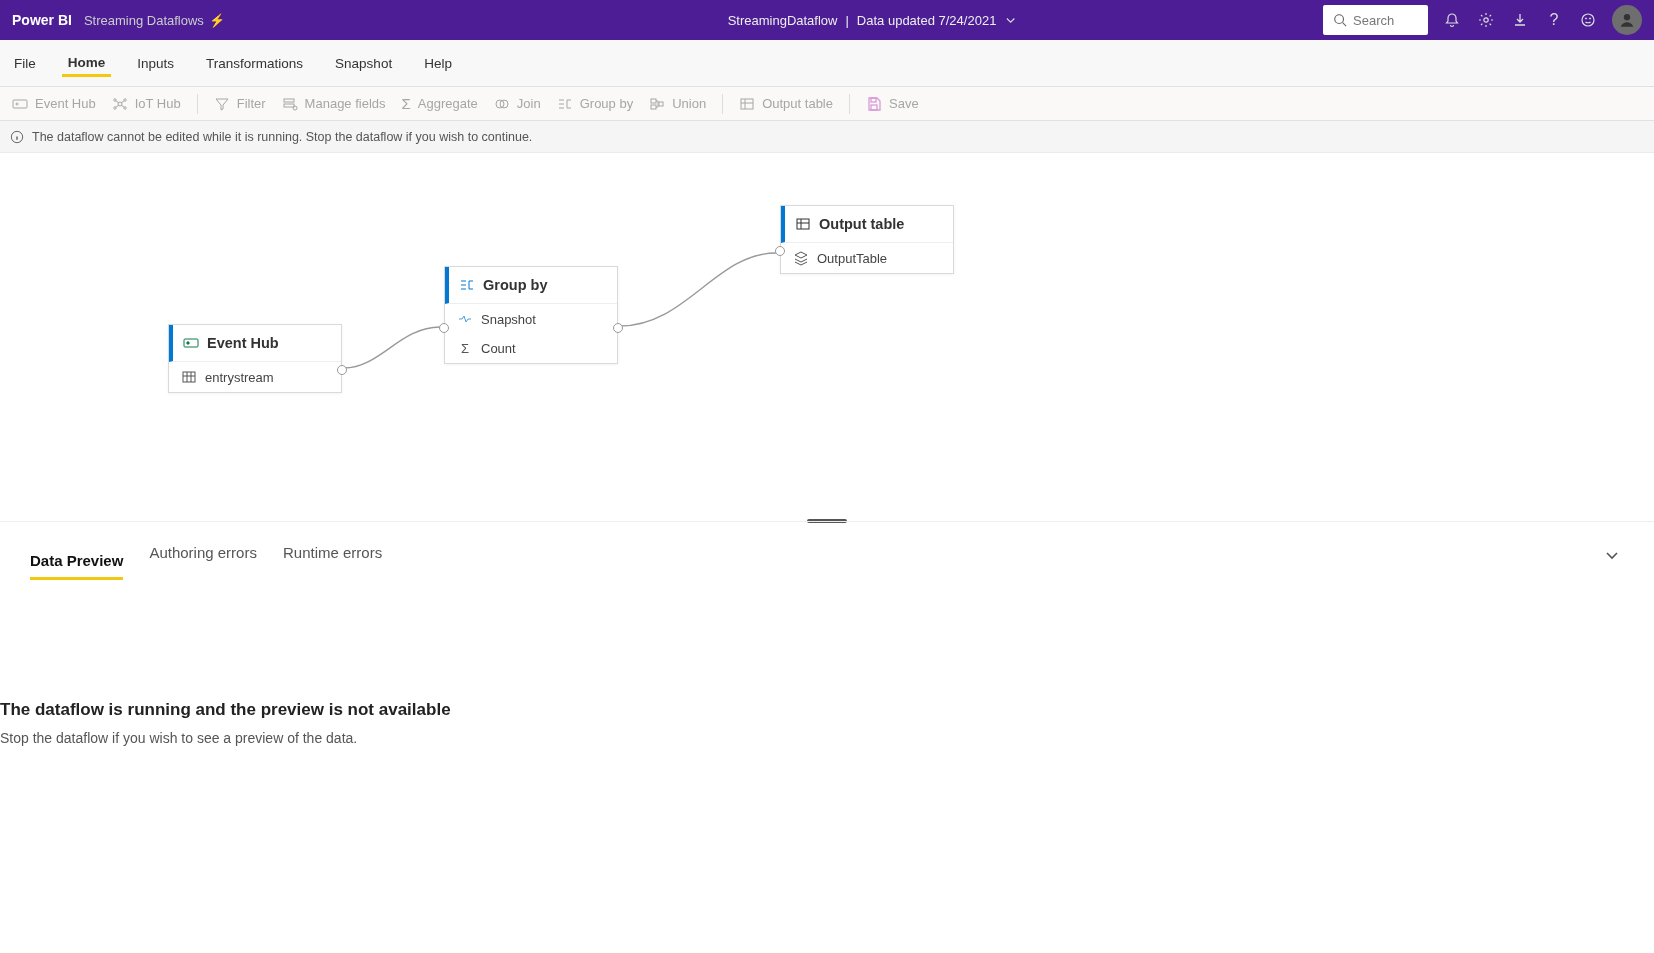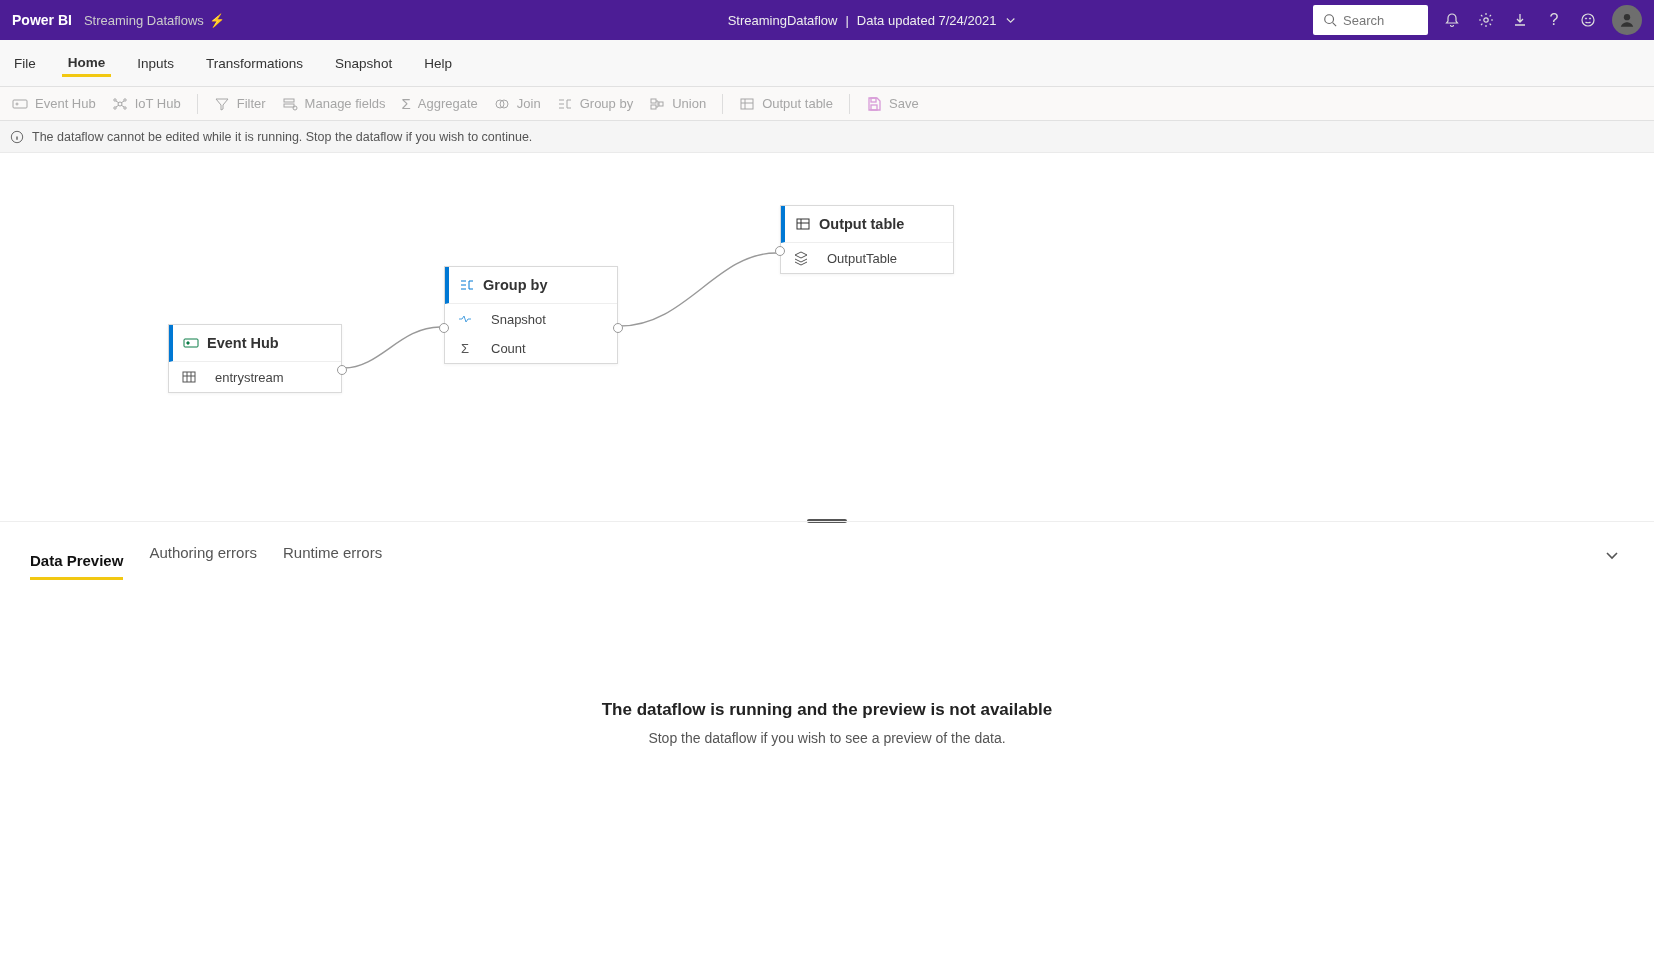--- a/index.html
+++ b/index.html
@@ -52,21 +52,21 @@
     display: flex;
     align-items: center;
     gap: 14px;
   }
   .search-box {
     background: #fff;
     border-radius: 2px;
     display: flex;
     align-items: center;
     padding: 4px 10px;
-    width: 115px;
+    width: 105px;
     height: 30px;
     color: #666;
   }
   .search-box svg { width: 14px; height: 14px; }
   .header-icon {
     width: 20px; height: 20px;
     display: flex; align-items: center; justify-content: center;
     color: #ddd;
     cursor: pointer;
   }
@@ -146,21 +146,21 @@
   }
   .node .node-head {
     display: flex; align-items: center; gap: 8px;
     padding: 10px 10px;
     border-left: 4px solid #0078d4;
     font-weight: 700;
     font-size: 14.5px;
     border-bottom: 1px solid #eee;
   }
   .node .node-row {
-    display: flex; align-items: center; gap: 18px;
+    display: flex; align-items: center; gap: 8px;
     padding: 7px 12px;
     font-size: 13px;
     color: #444;
   }
   .port {
     position: absolute;
     width: 10px; height: 10px;
     background: #fff;
     border: 1.5px solid #999;
     border-radius: 50%;
@@ -181,21 +181,20 @@
   .tab {
     font-size: 15px; color:#555; padding-bottom:8px; cursor:pointer;
   }
   .tab.active { color:#111; font-weight:600; border-bottom: 3px solid #f2c811; margin-top: 20px;}
   .collapse-chevron {
     margin-left:auto; margin-right:4px;
   }
 
   .preview-body {
     padding-top: 120px;
-    text-align: center;
   }
   .preview-body h3 { font-size:17px; font-weight:700; color:#222; margin-bottom:10px;}
   .preview-body p { font-size:14px; color:#555; }
   
   .ico { width:16px; height:16px; display:inline-flex; }
 </style>
 </head>
 <body>
 
 <div class="topbar">

